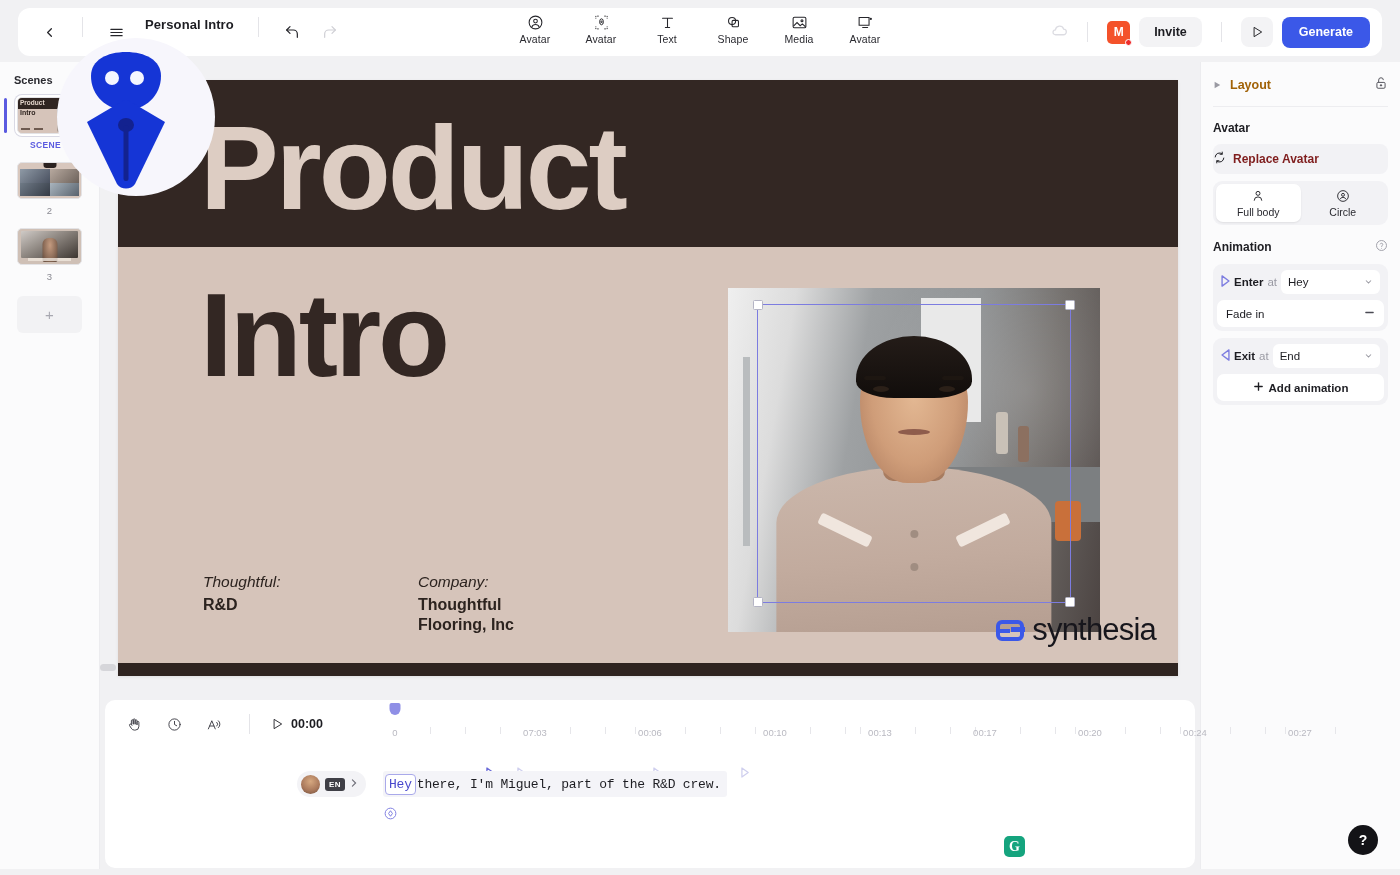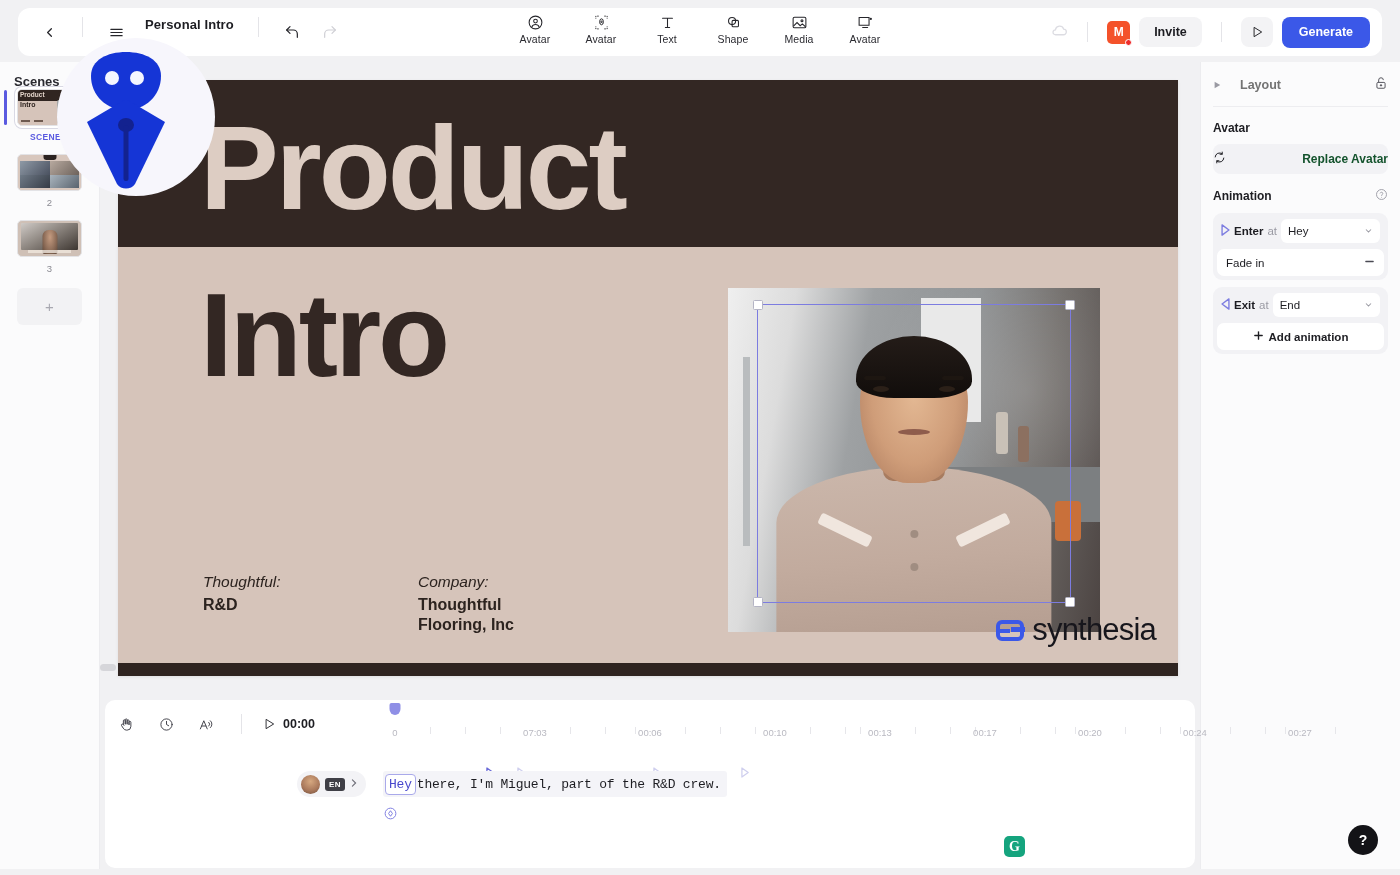--- a/index.html
+++ b/index.html
@@ -68,21 +68,21 @@
     border: none; cursor: pointer; display: flex; align-items: center;
   }
 
   
   .scenes {
     position: absolute; left: 0px; top: 62px; width: 100px; height: 807px;
     background: #fbfbfc; border-right: 1px solid #ececef;
     padding-top: 12px;
   }
   .scenes-title {
-    font-size: 13px; color: #2a2a30; font-weight: 600; margin-left: 14px; margin-bottom: 0;
+    font-size: 11px; color: #2a2a30; font-weight: 600; margin-left: 14px; margin-bottom: 11px;
   }
   .scene-wrap { display: flex; flex-direction: column; align-items: center; }
   .scene-item { position: relative; margin-bottom: 2px; cursor: pointer; }
   .thumb {
     width: 65px; height: 37px; border-radius: 5px; overflow: hidden;
     position: relative; border: 1px solid #e3e3e6;
   }
   .scene-item.active .thumb { box-shadow: 0 0 0 2px #fff, 0 0 0 3px #d9d9e4; }
   .scene-item.active::before {
     content: ""; position: absolute; left: -13px; top: 1px; width: 2.5px; height: 35px;
@@ -240,27 +240,27 @@
 
   
   .right {
     position: absolute; right: 0; top: 62px; width: 200px; height: 807px;
     background: #fbfbfc; border-left: 1px solid #ececef; padding: 14px 12px 0;
   }
   .panel-head {
     display: flex; align-items: center; justify-content: space-between;
     padding-bottom: 12px; border-bottom: 1px solid #ededf0; cursor: pointer;
   }
-  .panel-head .ttl { font-size: 12.5px; font-weight: 700; color: #737373; display:flex; align-items:center; gap:19px;}
+  .panel-head .ttl { font-size: 12.5px; font-weight: 700; color: #a16207; display:flex; align-items:center; gap:9px;}
   .sec-label { font-size: 12px; font-weight: 700; color: #1d1d22; margin: 14px 0 9px; }
   .sec-label.row { display:flex; align-items:center; justify-content:space-between; }
   .btn-wide {
     width: 100%; height: 30px; background: #f2f2f5; border: none; border-radius: 8px;
-    font-size: 12px; font-weight: 600; color: #14532d; cursor: pointer;
-    display: flex; align-items: center; justify-content: space-between; gap: 7px;
+    font-size: 12px; font-weight: 600; color: #7f1d1d; cursor: pointer;
+    display: flex; align-items: center; justify-content: flex-start; gap: 7px;
   }
   .seg {
     display: flex; width: 100%; background: #f2f2f5; border-radius: 9px; padding: 3px; margin-top: 7px;
   }
   .seg-item {
     flex: 1; height: 38px; border-radius: 7px; display: flex; flex-direction: column;
     align-items: center; justify-content: center; gap: 1px; cursor: pointer;
     font-size: 10.5px; color: #2a2a30;
   }
   .seg-item.active { background: #fff; box-shadow: 0 1px 2px rgba(0,0,0,.08); }
@@ -286,21 +286,21 @@
     margin-top: 4px; font-size: 11.5px; font-weight: 600; color: #1d1d22; cursor: pointer;
     display: flex; align-items: center; justify-content: center; gap: 5px;
   }
 
   
   .timeline {
     position: absolute; left: 105px; top: 700px; width: 1090px; height: 48px;
     background: #fff; border-radius: 10px 10px 0 0;
     display: flex; align-items: center;
   }
-  .tl-tools { display: flex; align-items: center; gap: 10px; padding-left: 6px; justify-content: space-between; }
+  .tl-tools { display: flex; align-items: center; gap: 10px; padding-left: 14px; justify-content: space-between; }
   .tl-time { font-size: 12.5px; font-weight: 600; color: #1d1d22; }
   .tl-play { display:flex; align-items:center; gap:7px; cursor:pointer; }
   .ruler { position: absolute; left: 180px; top: 0; right: 10px; height: 48px; }
   .tick { position: absolute; bottom: 14px; width: 1px; height: 7px; background: #e6e6ea; }
   .tick-lbl {
     position: absolute; bottom: 10px; font-size: 9.5px; color: #b9b9c1; transform: translateX(-50%);
   }
   .playhead {
     position: absolute; top: 3px; width: 11px; height: 12px; background: #8f8fe6;
     border-radius: 2px 2px 50% 50%; transform: translateX(-50%);
@@ -598,20 +598,41 @@
       <span>
         <svg width="13" height="13" viewBox="0 0 24 24" fill="none" stroke="#1d1d22" stroke-width="1.8" stroke-linecap="round">
             <path d="M4 11a8 8 0 0 1 13-5.6M20 13a8 8 0 0 1-13 5.6"></path>
             <polyline points="17 2 17 6 13 6"></polyline>
             <polyline points="7 22 7 18 11 18"></polyline>
           </svg>
       </span>
       <span>Replace Avatar</span>
     </button>
 
+    <div class="seg">
+      <div class="seg-item active">
+        <span>
+          <svg width="14" height="14" viewBox="0 0 24 24" fill="none" stroke="#1d1d22" stroke-width="1.6">
+              <circle cx="12" cy="7.5" r="3.4"></circle>
+              <path d="M5.5 20a6.5 6.5 0 0 1 13 0"></path>
+            </svg>
+        </span>
+        <span>Full body</span>
+      </div>
+      <div class="seg-item">
+        <span>
+          <svg width="14" height="14" viewBox="0 0 24 24" fill="none" stroke="#1d1d22" stroke-width="1.5">
+              <circle cx="12" cy="12" r="9.2"></circle>
+              <circle cx="12" cy="10" r="2.5"></circle>
+              <path d="M7 17.6a5.4 5.4 0 0 1 10 0"></path>
+            </svg>
+        </span>
+        <span>Circle</span>
+      </div>
+    </div>
 
     <div class="sec-label row">
       <span>Animation</span>
       <span>
         <svg width="13" height="13" viewBox="0 0 24 24" fill="none" stroke="#9a9aa3" stroke-width="1.7">
             <circle cx="12" cy="12" r="9.2"></circle>
             <path d="M9.6 9.3a2.5 2.5 0 0 1 4.8.9c0 1.7-2.4 2.1-2.4 3.6" stroke-linecap="round"></path>
             <circle cx="12" cy="17.2" r=".9" fill="#9a9aa3" stroke="none"></circle>
           </svg>
       </span>

